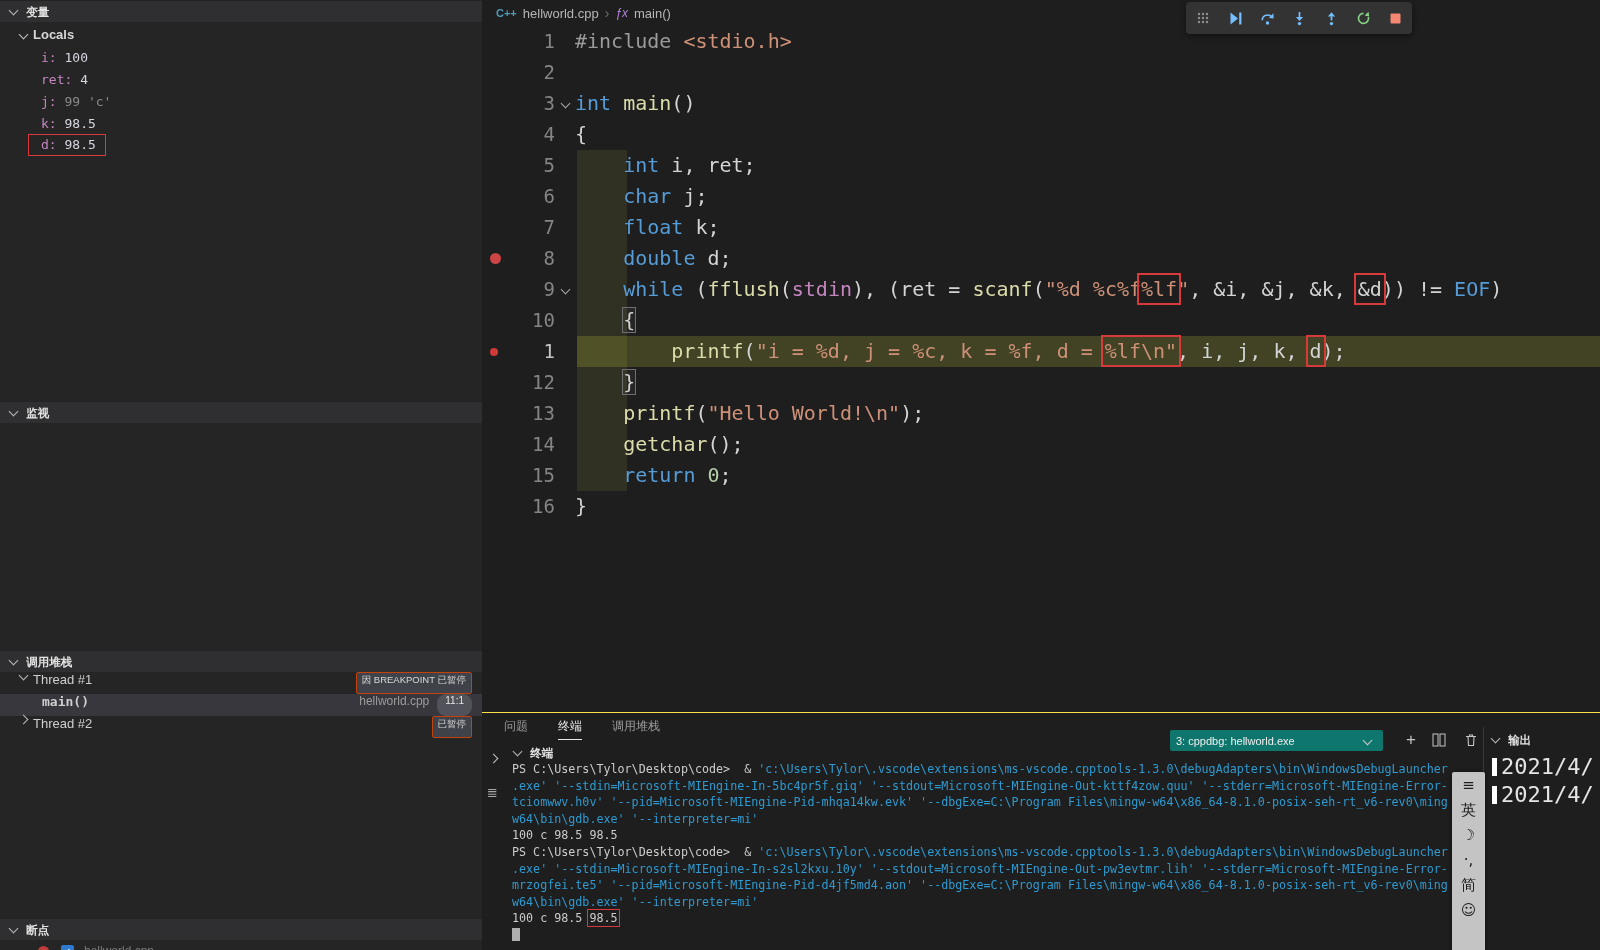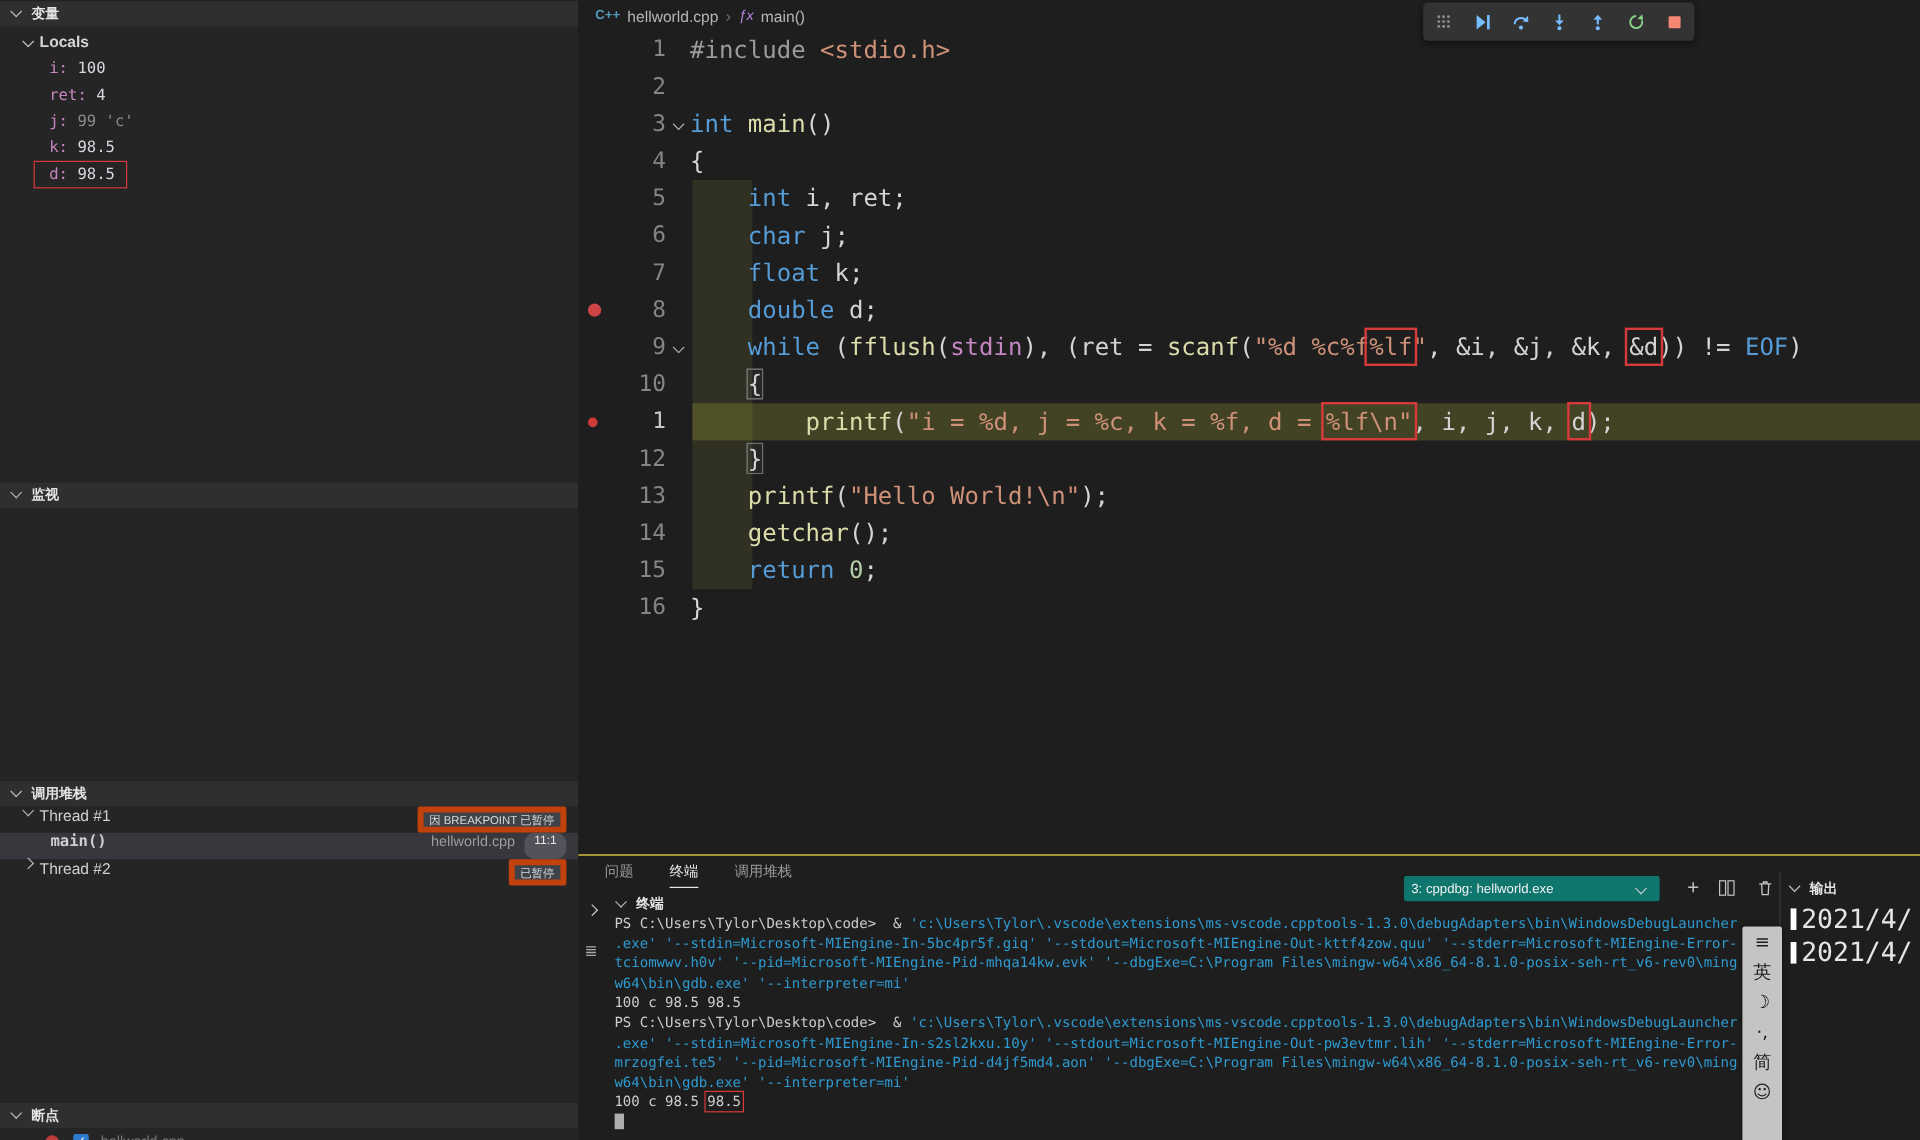--- a/index.html
+++ b/index.html
@@ -24,21 +24,21 @@
   .var-row{padding-left:41px;}
   .var-row .wrap{display:inline-block;line-height:17px;}
   .var-row .wrap.boxed{outline:1.5px solid var(--annot);padding:1px 9px 2px 12px;margin-left:-12px;}
   .var-name{color:var(--mag);font-family:"DejaVu Sans Mono",monospace;font-size:13px;}
   .var-val{color:#d7d7e0;font-family:"DejaVu Sans Mono",monospace;font-size:13px;}
   .var-val.muted{color:#8a8a8a;}
 
   .cs-row{position:absolute;left:0;width:482px;height:22px;display:flex;font-size:13px;color:#cfcfcf;}
   .cs-row .lbl{flex:0 0 auto;}
   .cs-row .spacer{flex:1;}
-  .badge{font-size:9.5px;color:#d8d8d8;background:#3f4248;border:5px solid #c2410c;border-radius:2px;
+  .badge{font-size:9.5px;color:#d8d8d8;background:#3f4248;border:1px solid #c2410c;border-radius:2px;
     padding:1px 5px;margin-right:10px;white-space:nowrap;}
   .pill{font-size:10px;background:#52525a;border-radius:9px;padding:1px 8px;margin-right:10px;color:#e8e8e8;}
   #frame-row{background:#37373d;}
   #frame-row .file{color:#9d9d9d;font-size:12px;margin-right:8px;}
 
   #bp-item{position:absolute;left:0;top:940px;width:482px;height:22px;display:flex;align-items:center;}
   .bp-dot{width:11px;height:11px;border-radius:50%;background:#c23b3b;display:inline-block;}
   #bp-item .bp-dot{margin-left:38px;}
   .checkbox{width:13px;height:13px;background:#2d7ad1;border-radius:2px;margin-left:12px;
     color:#fff;font-size:10px;line-height:13px;text-align:center;}

